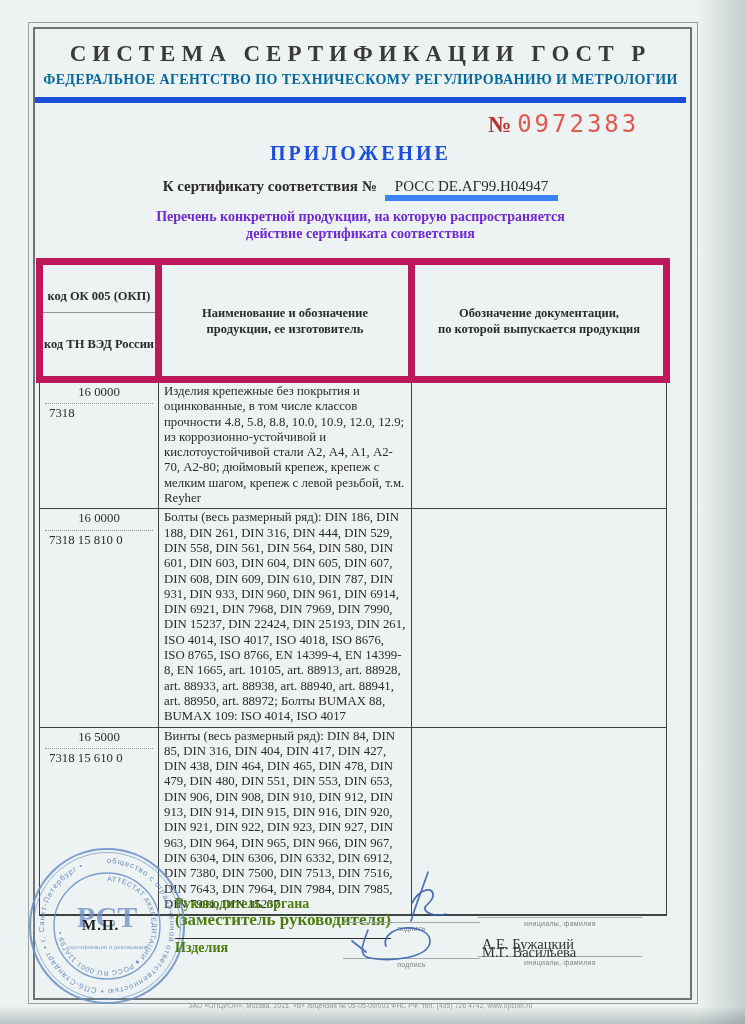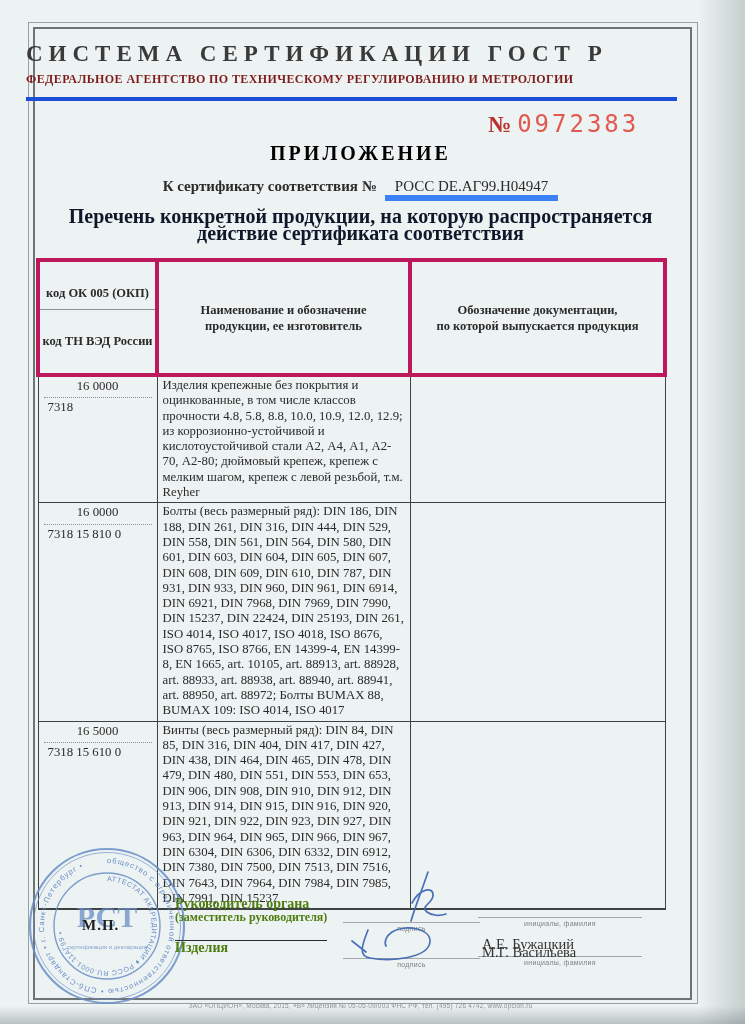--- a/index.html
+++ b/index.html
@@ -10,60 +10,60 @@
     color:#2b2b2b;
   }
   .scan-shade-right{position:absolute;left:698px;top:0;width:47px;height:1024px;
     background:linear-gradient(to right,rgba(100,115,115,0),rgba(100,115,115,.28));pointer-events:none;}
   .scan-shade-bottom{position:absolute;left:0;top:1006px;width:745px;height:18px;
     background:linear-gradient(to bottom,rgba(100,115,115,0),rgba(90,105,105,.35));pointer-events:none;}
 
   .frame-outer{position:absolute;left:28px;top:22px;width:668px;height:980px;border:1px solid #9aa0a0;}
   .frame-inner{position:absolute;left:33px;top:27px;width:655px;height:969px;border:2px solid #6e7374;}
 
-  .masthead{position:absolute;left:26px;top:29px;width:651px;height:68px;border-bottom:4px solid #1d4ed8;}
+  .masthead{position:absolute;left:35px;top:29px;width:651px;height:68px;border-bottom:6px solid #1d4ed8;text-align:center;}
   .masthead .line1{margin-top:12px;font-size:23px;font-weight:bold;letter-spacing:6px;color:#3a3a3a;}
-  .masthead .line2{margin-top:5px;font-size:12px;font-weight:bold;letter-spacing:.4px;color:#7f1d1d;}
+  .masthead .line2{margin-top:5px;font-size:14px;font-weight:bold;letter-spacing:.4px;color:#0369a1;}
 
   .serial{position:absolute;left:488px;top:110px;white-space:nowrap;}
   .serial .no-sign{font-size:23px;font-weight:bold;color:#b8322e;}
   .serial .digits{font-family:"DejaVu Sans Mono","Liberation Mono",monospace;
     font-size:24px;color:#e05a52;letter-spacing:3px;margin-left:6px;}
 
   .doc-title{position:absolute;left:33px;top:142px;width:655px;text-align:center;
-    font-size:20px;font-weight:bold;letter-spacing:3px;color:#000000;}
+    font-size:20px;font-weight:bold;letter-spacing:3px;color:#1d4ed8;}
 
   .cert-line{position:absolute;left:33px;top:178px;width:655px;text-align:center;font-size:15px;font-weight:600;}
   .cert-line .cert-no{border-bottom:6px solid #3b82f6;padding:0 10px 1px 10px;margin-left:8px;font-weight:500;}
 
   .subtitle{position:absolute;left:33px;top:208px;width:655px;text-align:center;
-    font-size:20px;font-weight:bold;line-height:17px;color:#0f172a;white-space:pre-line;}
+    font-size:14px;font-weight:bold;line-height:17px;color:#6d28d9;white-space:pre-line;}
 
   table.products{position:absolute;left:36px;top:258px;width:627px;border-collapse:collapse;table-layout:fixed;}
   table.products th,table.products td{overflow:hidden;vertical-align:top;}
-  table.products th{border:4px solid #be185d;font-weight:600;font-size:12.5px;
+  table.products th{border:7px solid #be185d;font-weight:600;font-size:12.5px;
     text-align:center;vertical-align:middle;line-height:16px;white-space:pre-line;padding:2px 6px;}
   table.products thead tr{height:64px;}
   table.products td{border:1px solid #3f4243;font-size:12.8px;line-height:15.3px;padding:1px 5px 2px 5px;}
   table.products tbody tr:first-child td{border-top:1.5px solid #3f4243;}
   table.products tbody tr:last-child td{border-bottom:2px solid #3f4243;}
   tr.row-1{height:108px;} tr.row-2{height:200px;} tr.row-3{height:159px;}
   td.code-cell{padding:0;}
   .code-top{padding:1px 4px 3px 4px;border-bottom:1px dotted #8f9393;text-align:center;}
   .code-bot{padding:2px 4px;}
   .col1-head{padding:0 !important;}
   .col1-top{height:31px;line-height:31px;border-bottom:1px solid #8d9191;}
   .col1-bot{height:31px;line-height:31px;}
 
   .stamp-wrap{position:absolute;left:24px;top:843px;width:166px;height:166px;}
   .mp-label{position:absolute;left:58px;top:74px;font-size:15px;letter-spacing:1px;color:#1d1d1d;font-weight:600;}
 
   .sig-block-label{position:absolute;font-weight:bold;color:#4d7c0f;}
   .role1a{left:175px;top:896px;font-size:14px;}
-  .role1b{left:175px;top:910px;font-size:12px;border-bottom:1.6px solid #2c2c2c;padding-bottom:15px;}
+  .role1b{left:175px;top:910px;font-size:17px;border-bottom:1.6px solid #2c2c2c;padding-bottom:8px;}
   .role2{left:175px;top:940px;font-size:14px;}
 
   .sig-line{position:absolute;height:1px;background:#a3a7a7;}
   .sig-line-1{left:343px;top:922px;width:137px;}
   .sig-line-2{left:343px;top:958px;width:137px;}
   .name-line-1{left:478px;top:917px;width:164px;}
   .name-line-2{left:478px;top:956px;width:164px;}
 
   .tiny-caption{position:absolute;font-family:"Liberation Sans",sans-serif;font-size:7px;color:#7d8282;letter-spacing:.3px;}
   .cap-sig-1{left:343px;top:925px;width:137px;text-align:center;}

